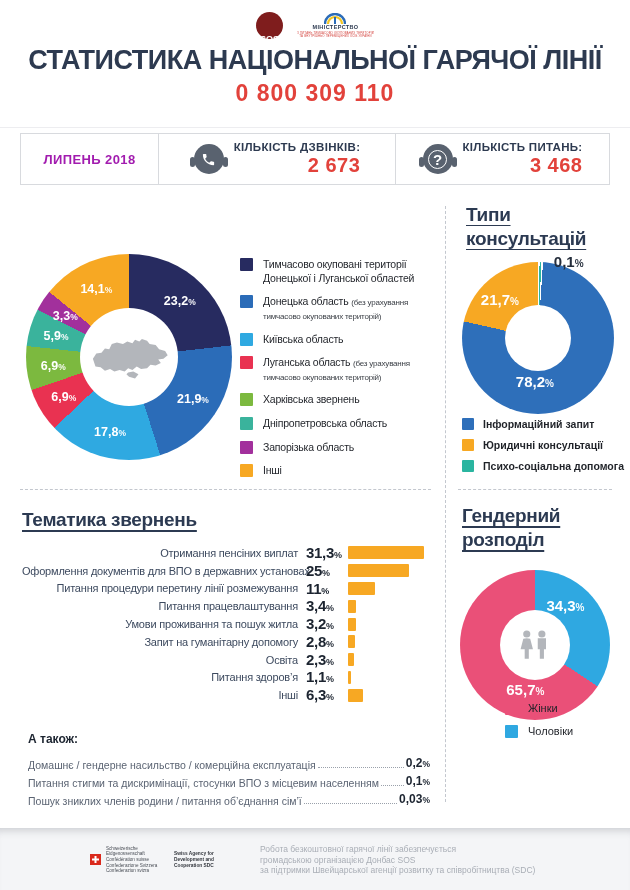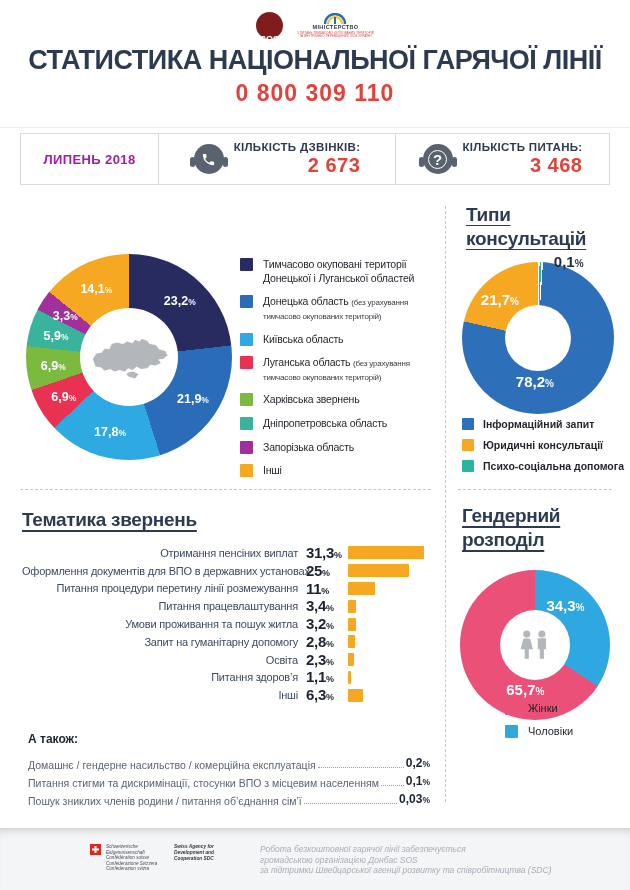--- a/index.html
+++ b/index.html
@@ -97,21 +97,21 @@
   .also-heading{font-size:12px;font-weight:bold;color:#1c2430;margin-bottom:7px;}
   .also-row{display:flex;align-items:flex-end;height:18px;}
   .also-label{font-size:10.5px;color:#5b6473;white-space:nowrap;}
   .leader{flex:1;border-bottom:1.5px dotted #9aa1ab;margin:0 2px 3px 2px;min-width:8px;}
   .also-val{color:#1c2430;white-space:nowrap;}
   .also-val b{font-size:12px;font-weight:bold;}
   .also-val .pct{font-size:8.5px;font-weight:bold;}
 
   
   .footer{position:absolute;left:0;right:0;bottom:0;height:62px;background:#f4f5f7;box-shadow:inset 0 9px 9px -7px rgba(40,45,60,.22);}
-  .footer-inner{display:flex;align-items:flex-start;padding:16px 0 0 90px;font-style:italic;}
+  .footer-inner{display:flex;align-items:center;padding:16px 0 0 90px;}
   .swiss-flag{width:11px;height:11px;flex:0 0 auto;}
   .swiss-lines{margin-left:5px;font-size:4.6px;line-height:5.6px;color:#4a4f57;width:60px;}
   .swiss-agency{margin-left:8px;font-size:4.8px;line-height:6px;font-weight:bold;color:#34383f;width:62px;}
   .footer-note{margin-left:24px;font-size:8.5px;line-height:10.5px;color:#a9aeb6;}
 </style>
 </head>
 <body>
 
 <div id="page">
 

